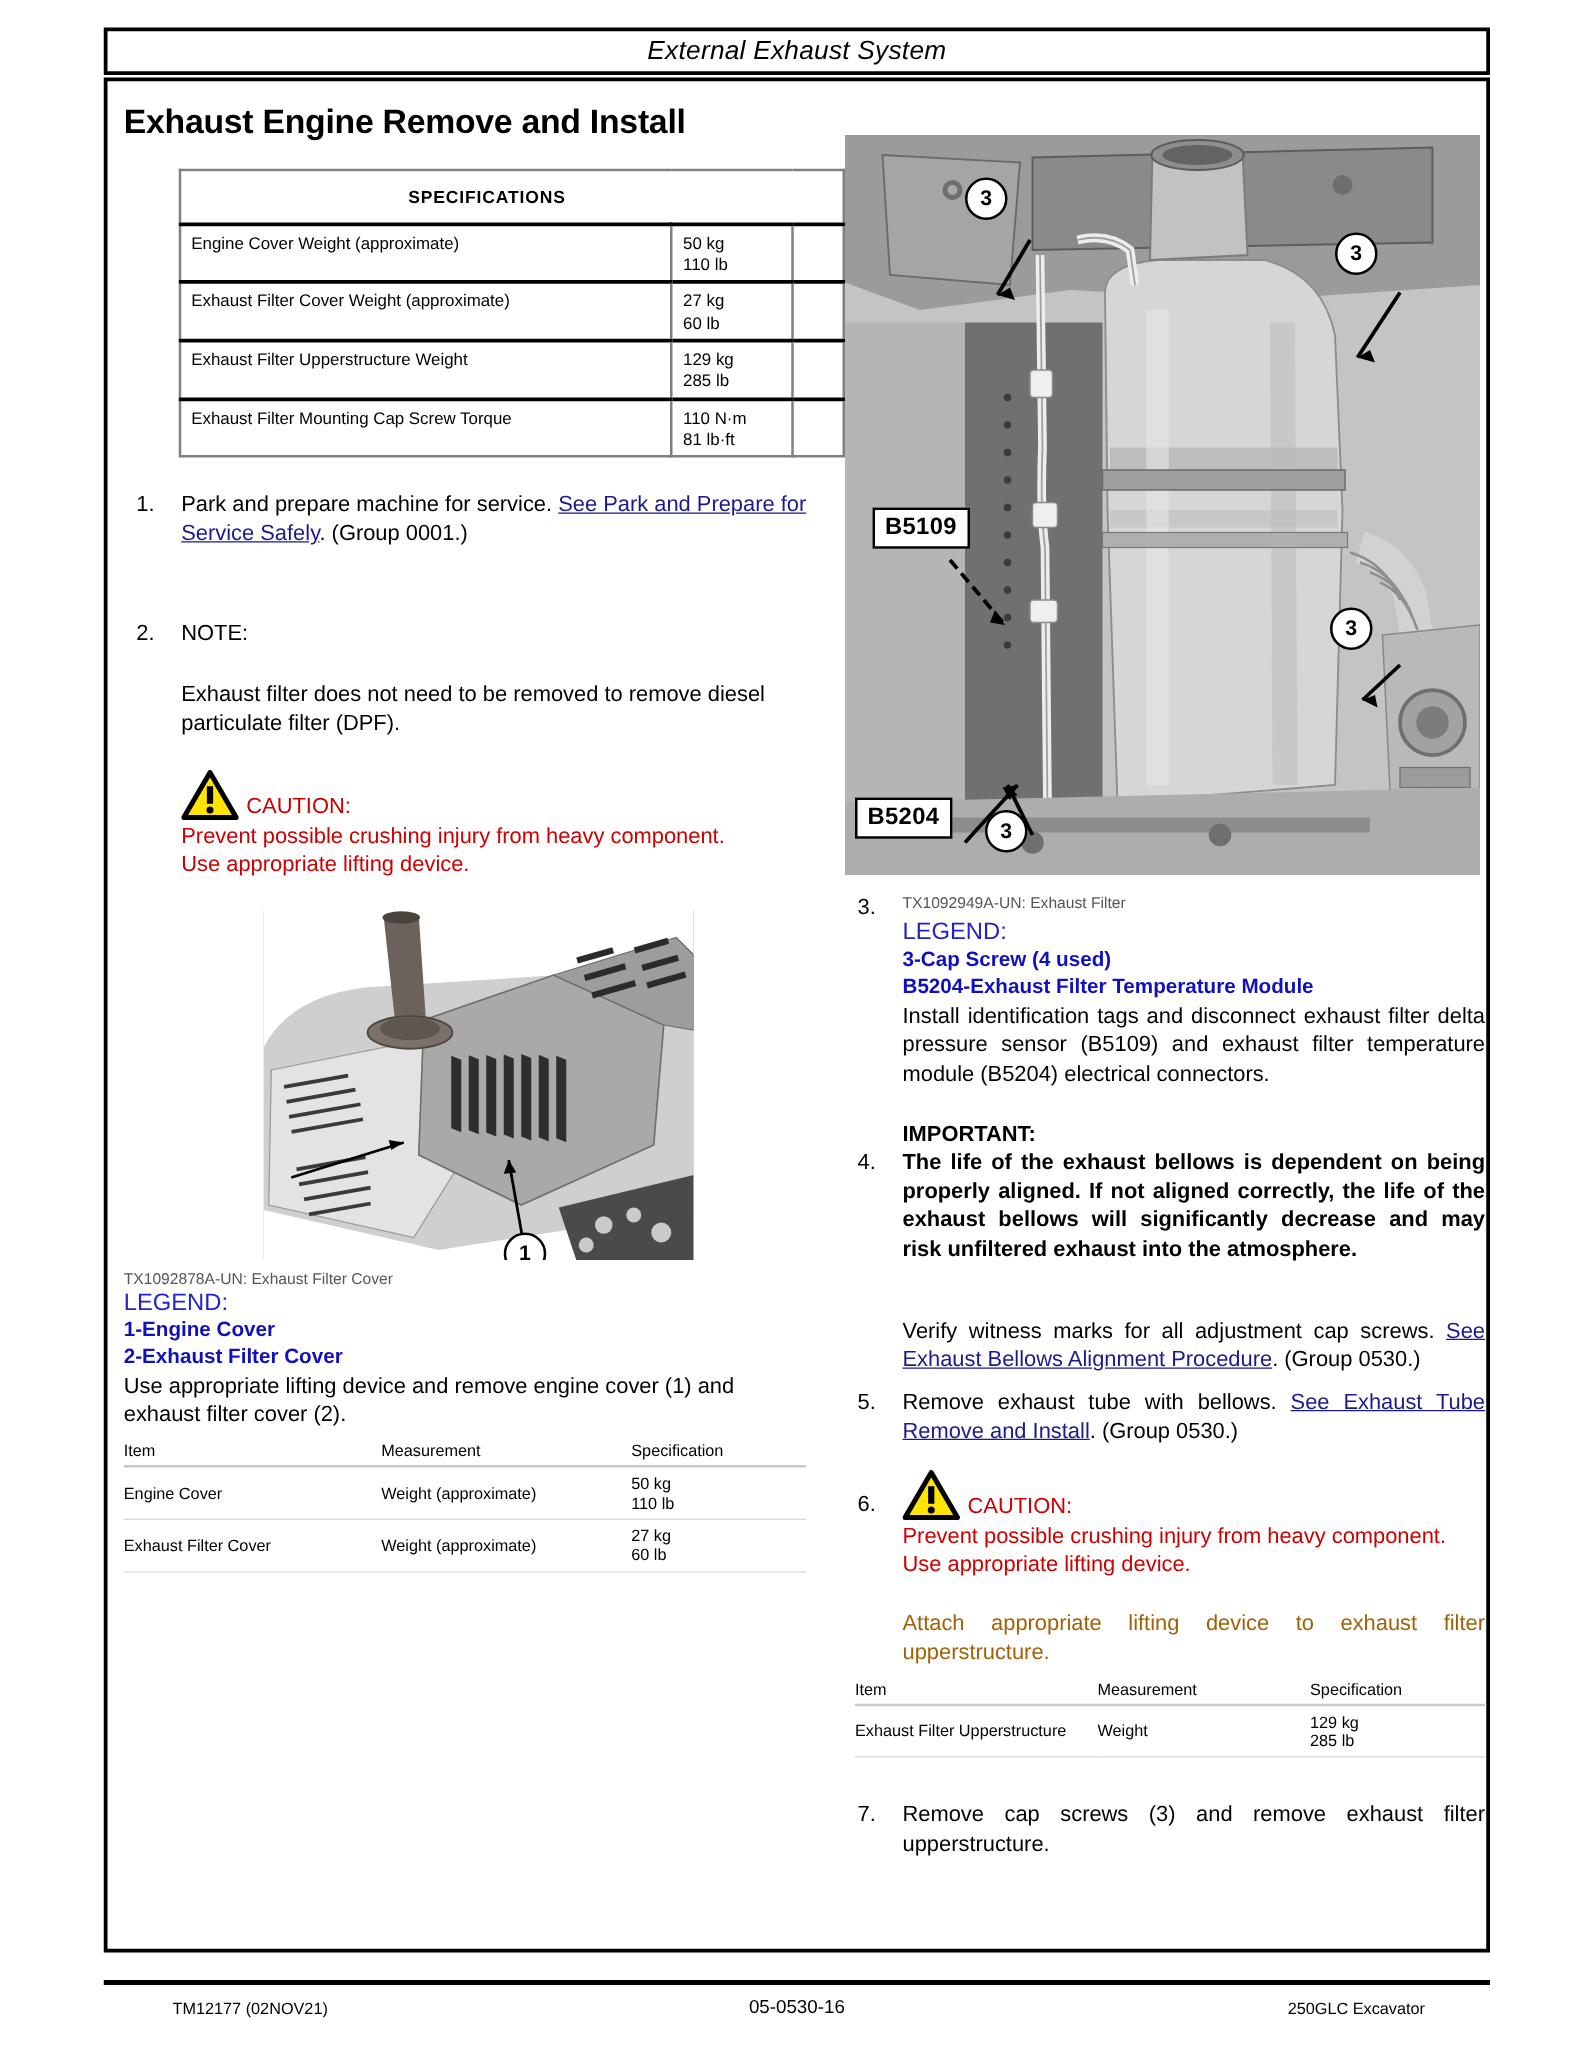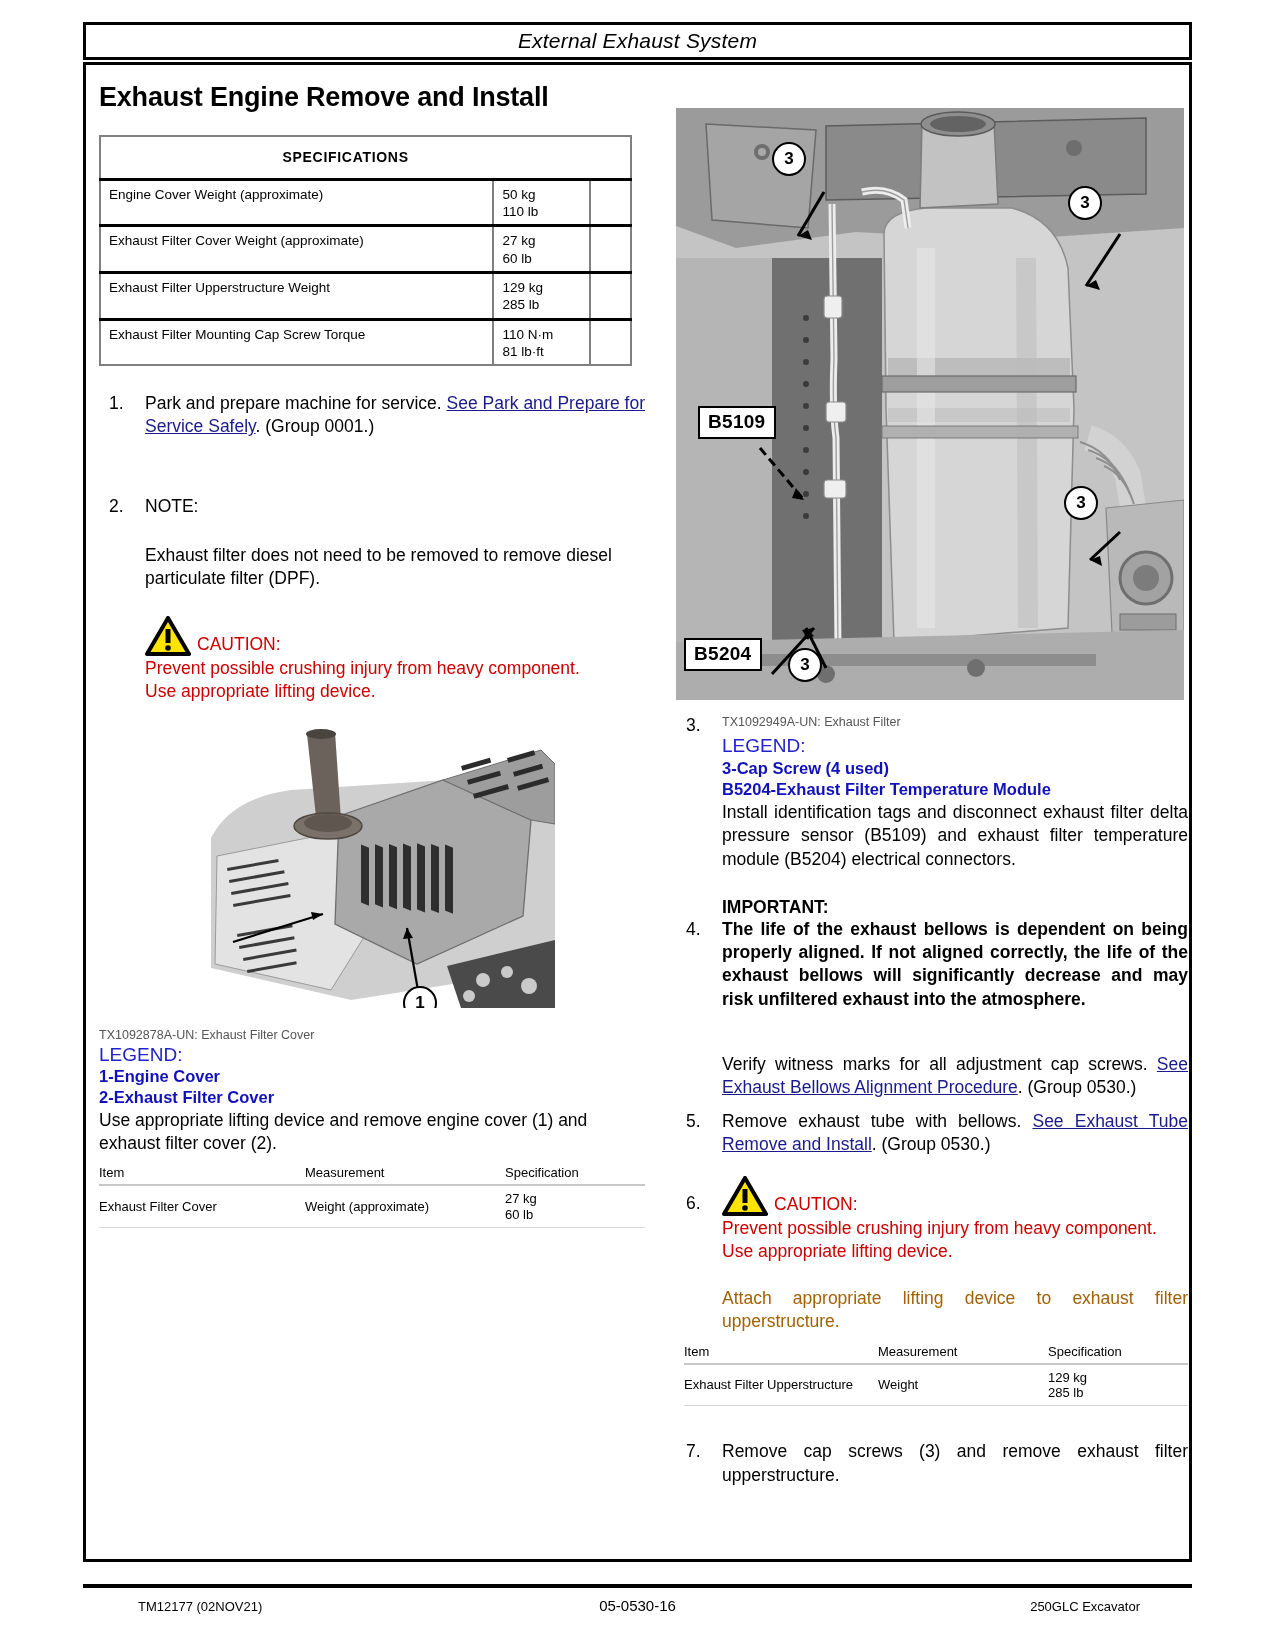--- a/index.html
+++ b/index.html
@@ -84,20 +84,21 @@
     letter-spacing: -0.2px;
   }
 
   
   .spec-table {
     margin-top: 22px;
     width: 533px;
     border-collapse: collapse;
     border: 2px solid #808080;
     font-size: 13.5px;
+    margin-left: 44px;
   }
   .spec-table td {
     padding: 5px 6px 4px 8px;
     vertical-align: top;
     line-height: 1.28;
   }
   .spec-head td {
     text-align: center;
     font-weight: bold;
     font-size: 14px;
@@ -199,21 +200,21 @@
     font-size: 19px;
     font-weight: bold;
     padding: 3px 8px 4px 8px;
     z-index: 5;
     letter-spacing: .3px;
   }
 
   .fig-cap {
     font-size: 12.5px;
     color: #555;
-    margin-top: 20px;
+    margin-top: 8px;
   }
   .legend-title {
     color: #2222cc;
     font-size: 19px;
     margin-top: 2px;
   }
   .legend-item {
     color: #1111bb;
     font-size: 16.5px;
     font-weight: bold;
@@ -401,20 +402,28 @@
       <div class="legend-item">2-Exhaust Filter Cover</div>
       <div style="font-size:17.5px;line-height:1.33;margin-top:1px;">Use appropriate lifting device and remove engine cover (1) and exhaust filter cover (2).</div>
     </div>
 
     <table class="mini-table">
       <tbody>
           <tr>
         <th>Item</th>
         <th class="c2">Measurement</th>
         <th class="c3">Specification</th>
+      </tr>
+      <tr>
+        <td>Engine Cover</td>
+        <td class="c2">Weight (approximate)</td>
+        <td class="c3">
+          <span class="val-line">50 kg</span>
+          <span class="val-line">110 lb</span>
+        </td>
       </tr>
       <tr>
         <td>Exhaust Filter Cover</td>
         <td class="c2">Weight (approximate)</td>
         <td class="c3">
           <span class="val-line">27 kg</span>
           <span class="val-line">60 lb</span>
         </td>
       </tr>
     </tbody>

